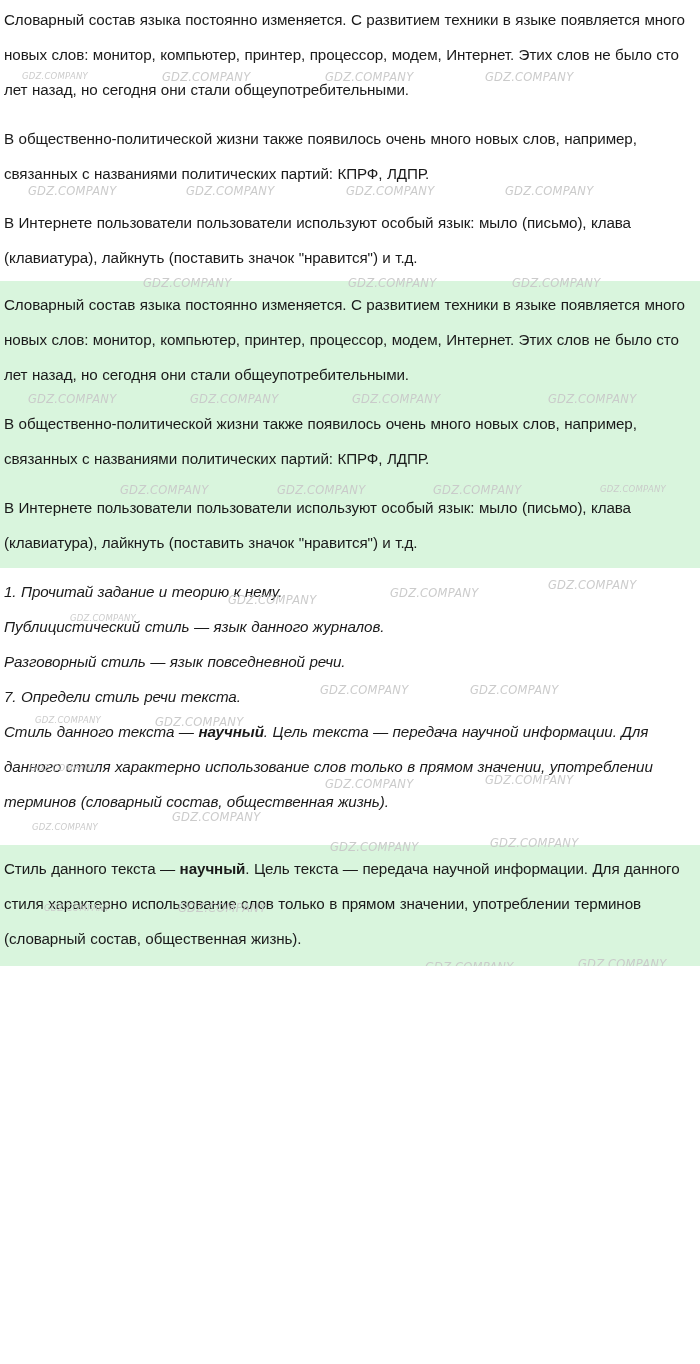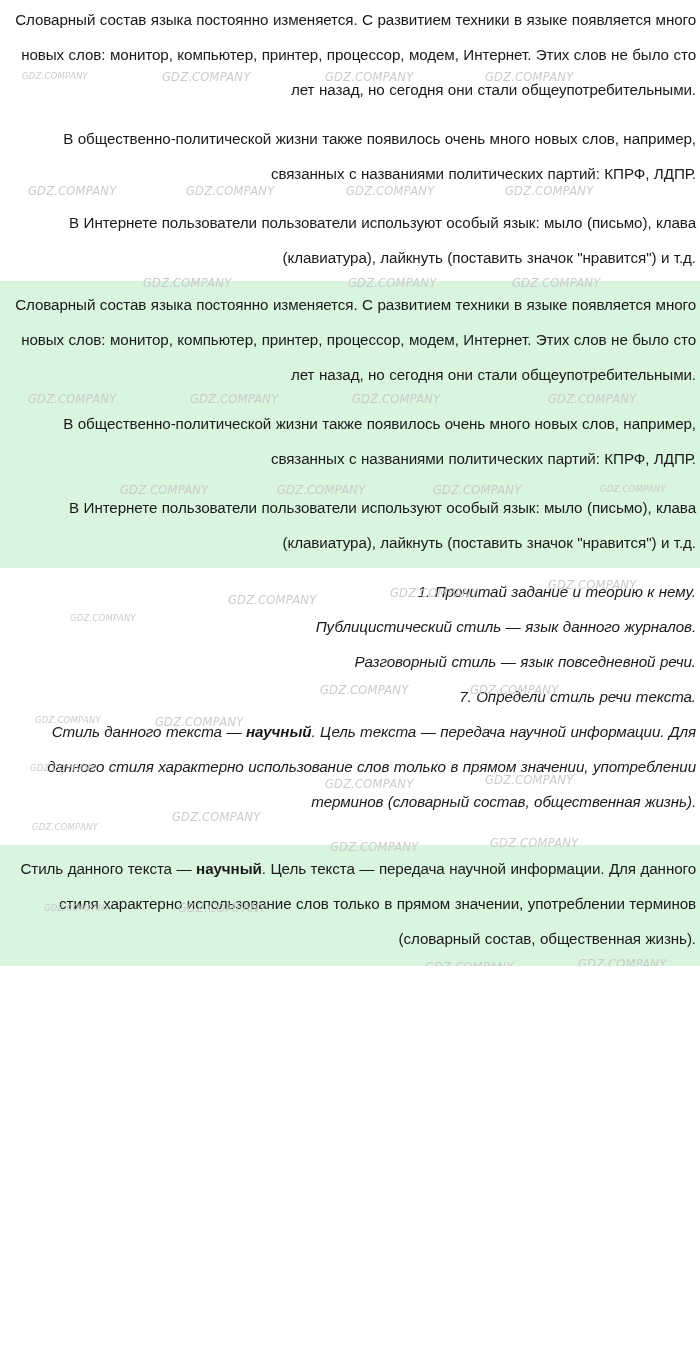--- a/index.html
+++ b/index.html
@@ -10,21 +10,20 @@
   body {
     width: 700px;
     font-family: "Liberation Sans", sans-serif;
     color: #1a1a1a;
     -webkit-font-smoothing: antialiased;
   }
   .page {
     position: relative;
     width: 700px;
     overflow: hidden;
-    text-align: right;
   }
   .block {
     position: relative;
     padding: 0 4px;
   }
   .block.plain {
     background: #ffffff;
   }
   .block.highlight {
     background: #d9f5dd;

